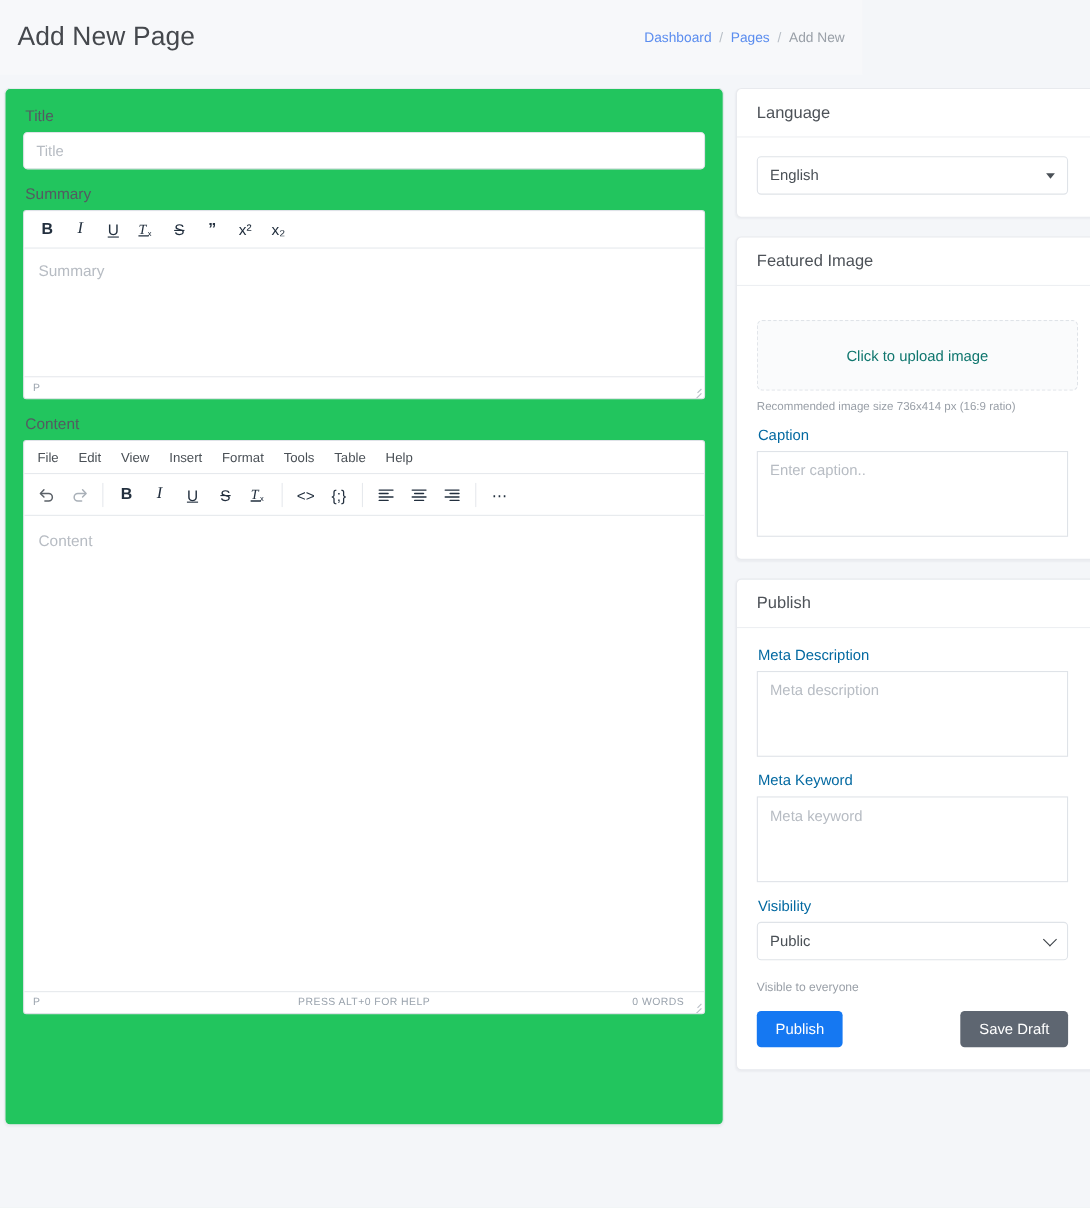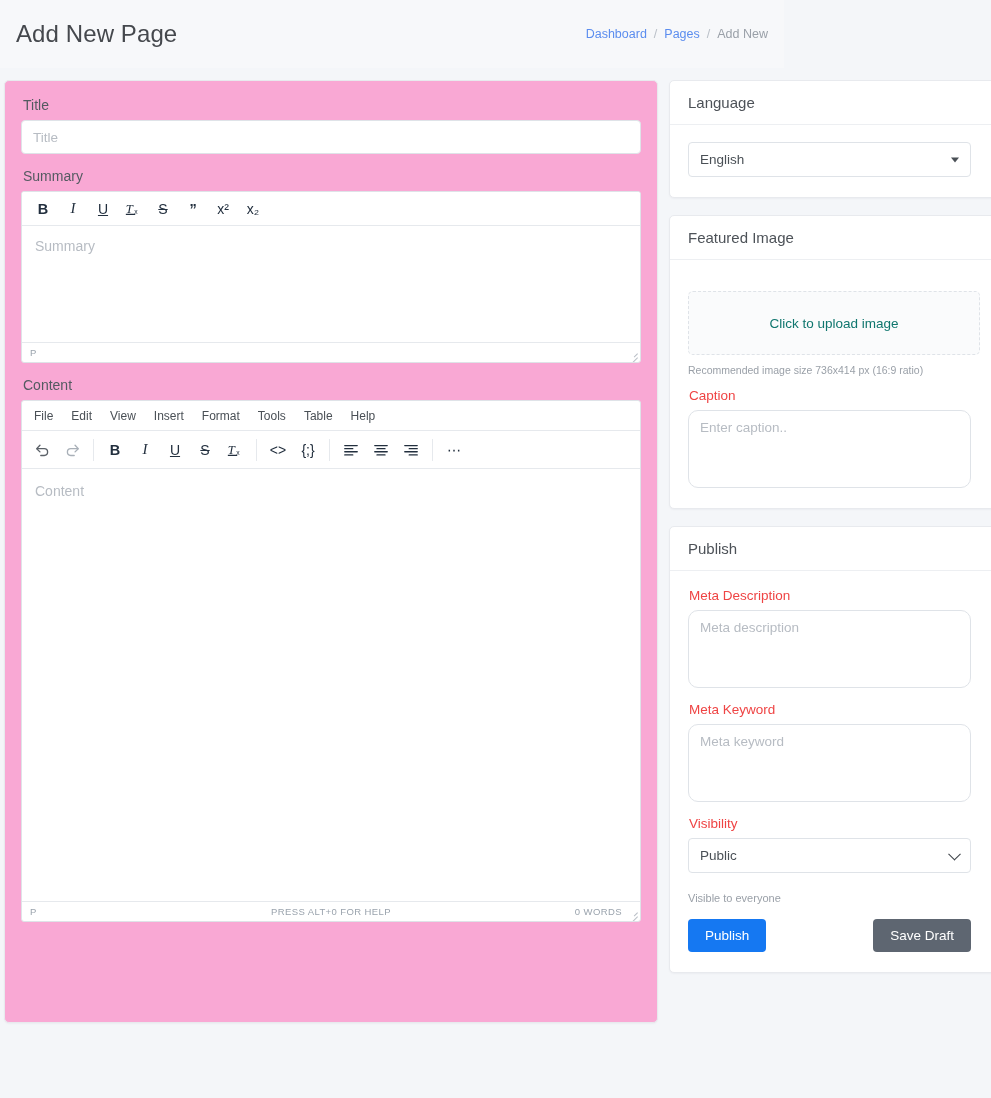--- a/index.html
+++ b/index.html
@@ -32,21 +32,21 @@
   }
   .breadcrumb { font-size: 12.5px; color: #8a9099; display: flex; align-items: center; gap: 7px; }
   .breadcrumb a { color: #5b8def; text-decoration: none; }
   .breadcrumb .sep { color: #b9bfc7; }
   .breadcrumb .current { color: #9aa0a8; }
 
   
   .left-card {
     position: absolute; left: 4px; top: 80px;
     width: 654px; height: 943px;
-    background: #f9a8d4;
+    background: #22c55e;
     border: 1px solid #e8eaee;
     border-radius: 5px;
     box-shadow: 0 1px 2px rgba(16,24,40,.04);
     padding: 16px 16px 0 16px;
   }
   .field-label {
     font-size: 14px; color: #545a61; margin: 0 0 7px 2px; display: block;
     font-weight: 400;
   }
   .text-input {
@@ -218,30 +218,30 @@
     display: flex; align-items: center; justify-content: center;
     font-size: 13.5px; color: #0f766e;
     cursor: pointer;
   }
   .hint {
     margin-top: 9px;
     font-size: 10.5px; color: #9aa0a8;
   }
   .textarea {
     width: 283px;
-    border: 1px solid #dfe3e8; border-radius: 10px;
+    border: 1px solid #dfe3e8; border-radius: 0;
     background: #fff;
     font-size: 13.5px; color: #333;
     padding: 9px 11px;
     outline: none; resize: none;
     font-family: "Liberation Sans", sans-serif;
     display: block;
   }
   .textarea::placeholder { color: #b7bcc3; }
-  .sm-label { font-size: 13.5px; color: #ef4444; margin: 0 0 7px 1px; display:block; }
+  .sm-label { font-size: 13.5px; color: #0369a1; margin: 0 0 7px 1px; display:block; }
   .helper { font-size: 11px; color: #9aa0a8; margin-top: 19px; }
 
   .btn-row { display: flex; justify-content: space-between; align-items: center; margin-top: 15px; width: 283px; }
   .btn {
     border: none; border-radius: 4px;
     font-size: 13.5px; color: #fff;
     padding: 9px 17px;
     cursor: pointer;
     font-family: "Liberation Sans", sans-serif;
   }

